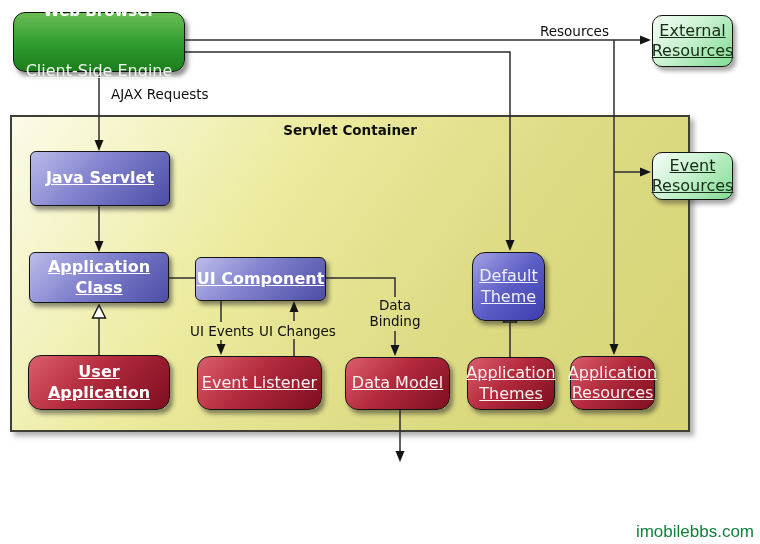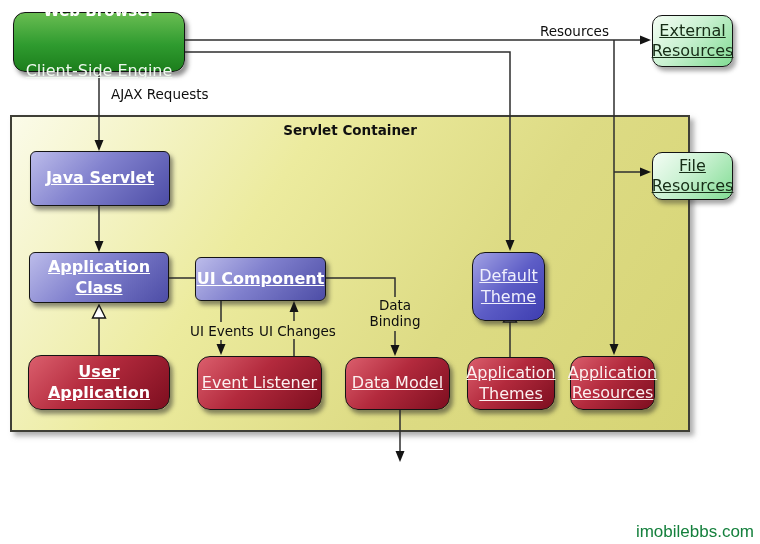--- a/index.html
+++ b/index.html
@@ -97,21 +97,21 @@
     <div class="fs15 b">Web Browser</div>
     <div class="fs14" style="color:#eef8ee;">Client-Side Engine</div>
   </div>
 
   <div class="node lgreen fs14" style="left:652px;top:15px;width:81px;height:52px;">
     <div>External</div>
     <div>Resources</div>
   </div>
 
   <div class="node lgreen fs14" style="left:652px;top:152px;width:81px;height:48px;">
-    <div>File</div>
+    <div>Event</div>
     <div>Resources</div>
   </div>
 
   <div class="node purple fs14 b" style="left:30px;top:151px;width:140px;height:55px;">
     <div>Java Servlet</div>
   </div>
 
   <div class="node purple fs14 b" style="left:29px;top:252px;width:140px;height:51px;">
     <div>Application</div>
     <div>Class</div>

